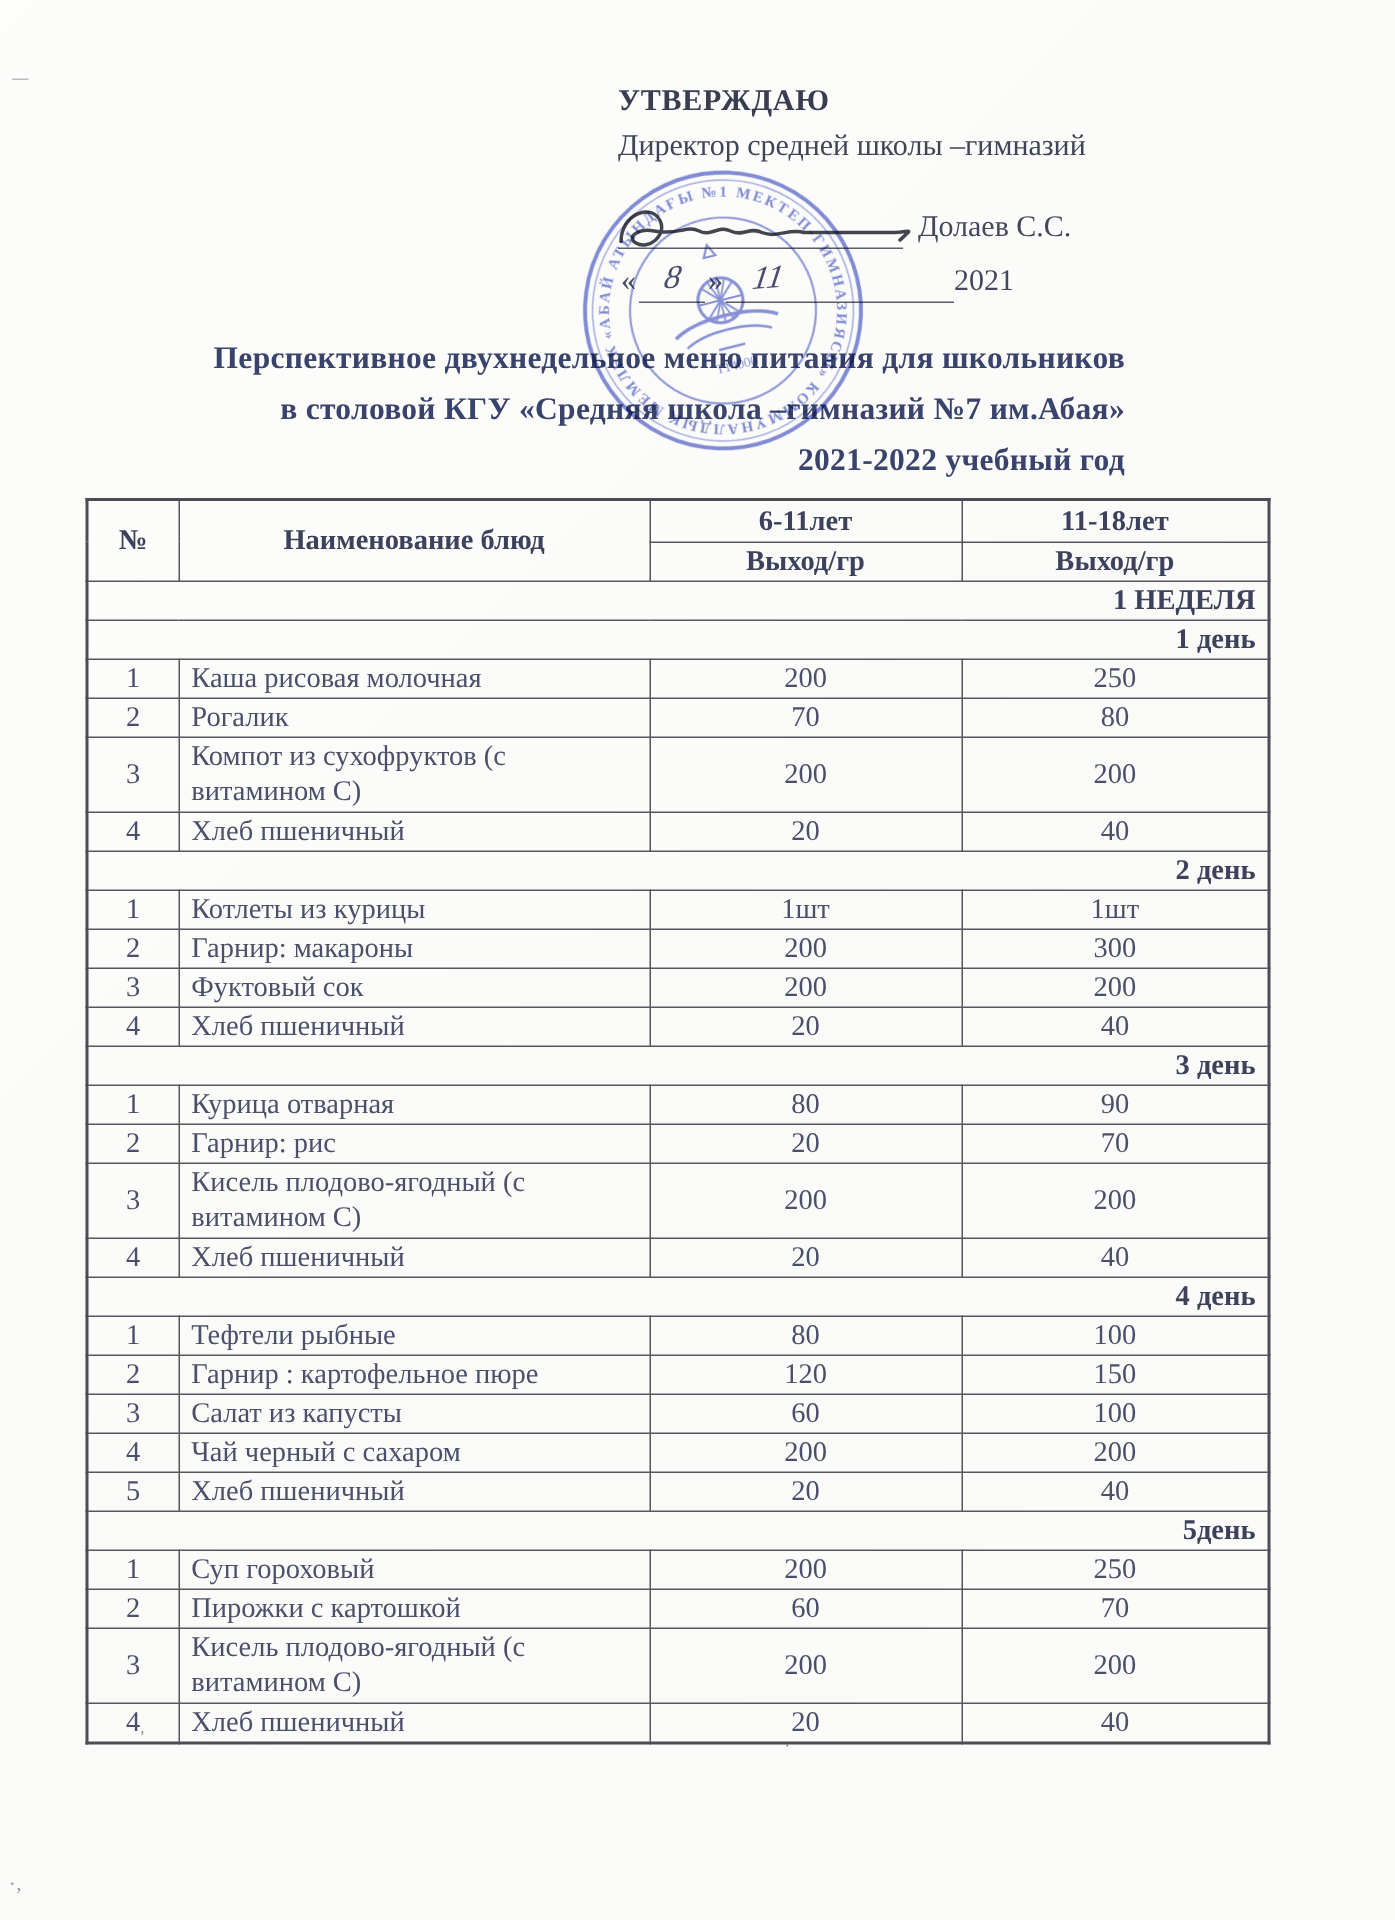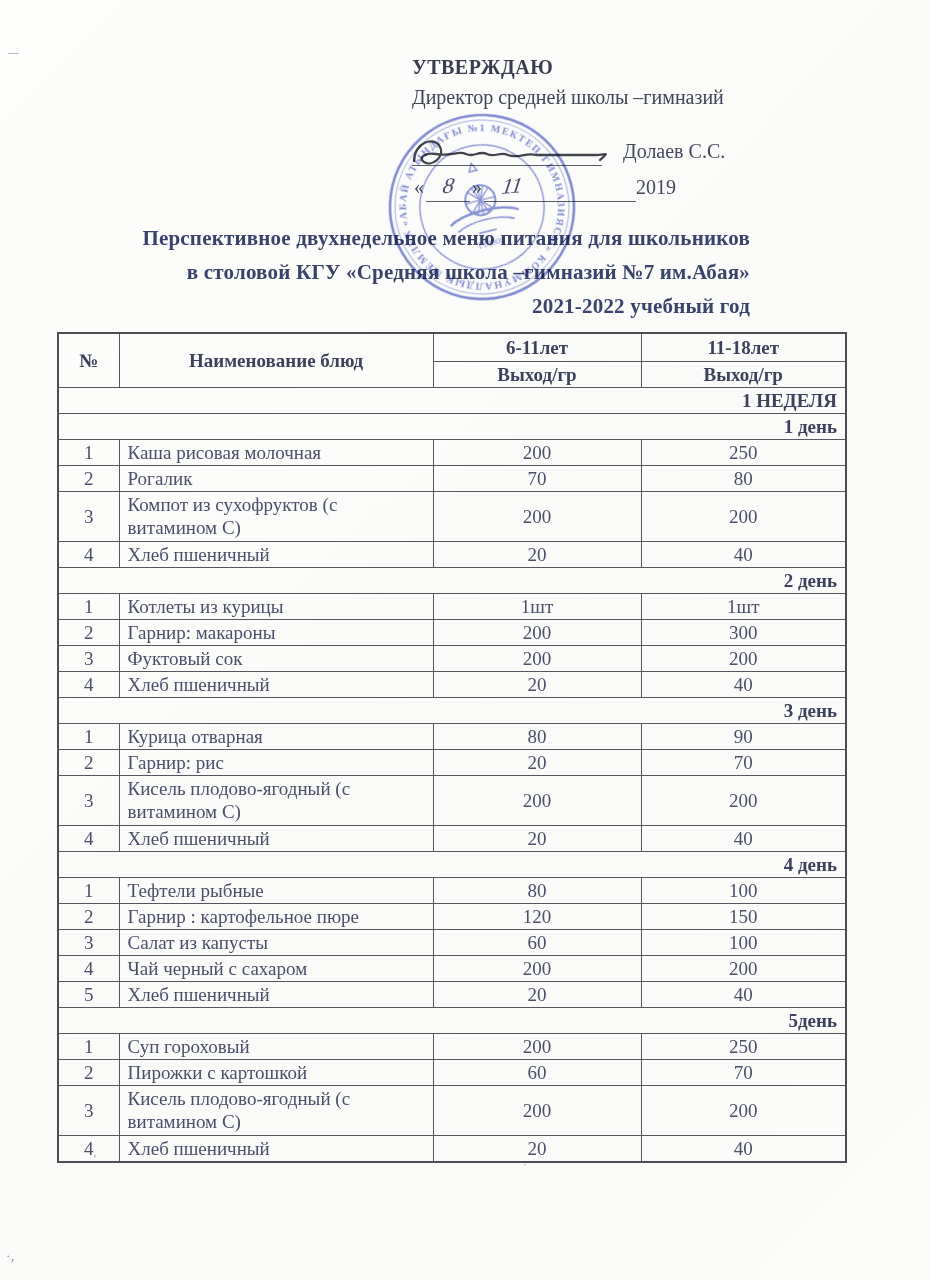--- a/index.html
+++ b/index.html
@@ -23,21 +23,21 @@
   .approval .approve-word { font-weight: bold; letter-spacing: .5px; color: #383d50; }
   .sig-row {
     position: relative; margin-top: 18px; height: 36px;
     display: flex; align-items: flex-end;
   }
   .sig-line {
     position: relative; width: 190px; height: 36px;
     border-bottom: 1.6px solid #5a5d66;
   }
   .sig-line svg { position: absolute; left: -12px; bottom: -6px; }
-  .sig-name { margin-left: 21px; color: #43485c; }
+  .sig-name { margin-left: 10px; color: #43485c; }
   .date-row {
     margin-top: 4px; height: 32px;
     display: flex; align-items: flex-end; color: #43485c;
   }
   .date-row .q { padding: 0 2px; }
   .u { display: inline-block; border-bottom: 1.6px solid #5a5d66; text-align: center; }
   .u.day { width: 44px; }
   .u.month { width: 56px; }
   .u.gap { width: 96px; }
   .hand {
@@ -108,21 +108,21 @@
       </span>
       <span class="sig-name">Долаев С.С.</span>
     </div>
 
     <div class="date-row">
       <span class="q">«</span>
         <span class="u day"><span class="hand">8</span></span>
         <span class="q">»</span>
         <span class="u month"><span class="hand">11</span></span>
         <span class="u gap">&nbsp;</span>
-        <span>2019</span>
+        <span>2021</span>
     </div>
   </div>
 
   <div class="stamp">
     <svg width="198" height="198" viewBox="0 0 198 198">
       <defs>
         <path id="ringPath" d="M 99,99 m -76,0 a 76,76 0 1,1 152,0 a 76,76 0 1,1 -152,0"></path>
       </defs>
       <circle cx="99" cy="99" r="92" fill="none" stroke="#4656c4" stroke-width="2.6" opacity=".85"></circle>
       <circle cx="99" cy="99" r="87" fill="none" stroke="#4656c4" stroke-width="1" opacity=".6"></circle>

